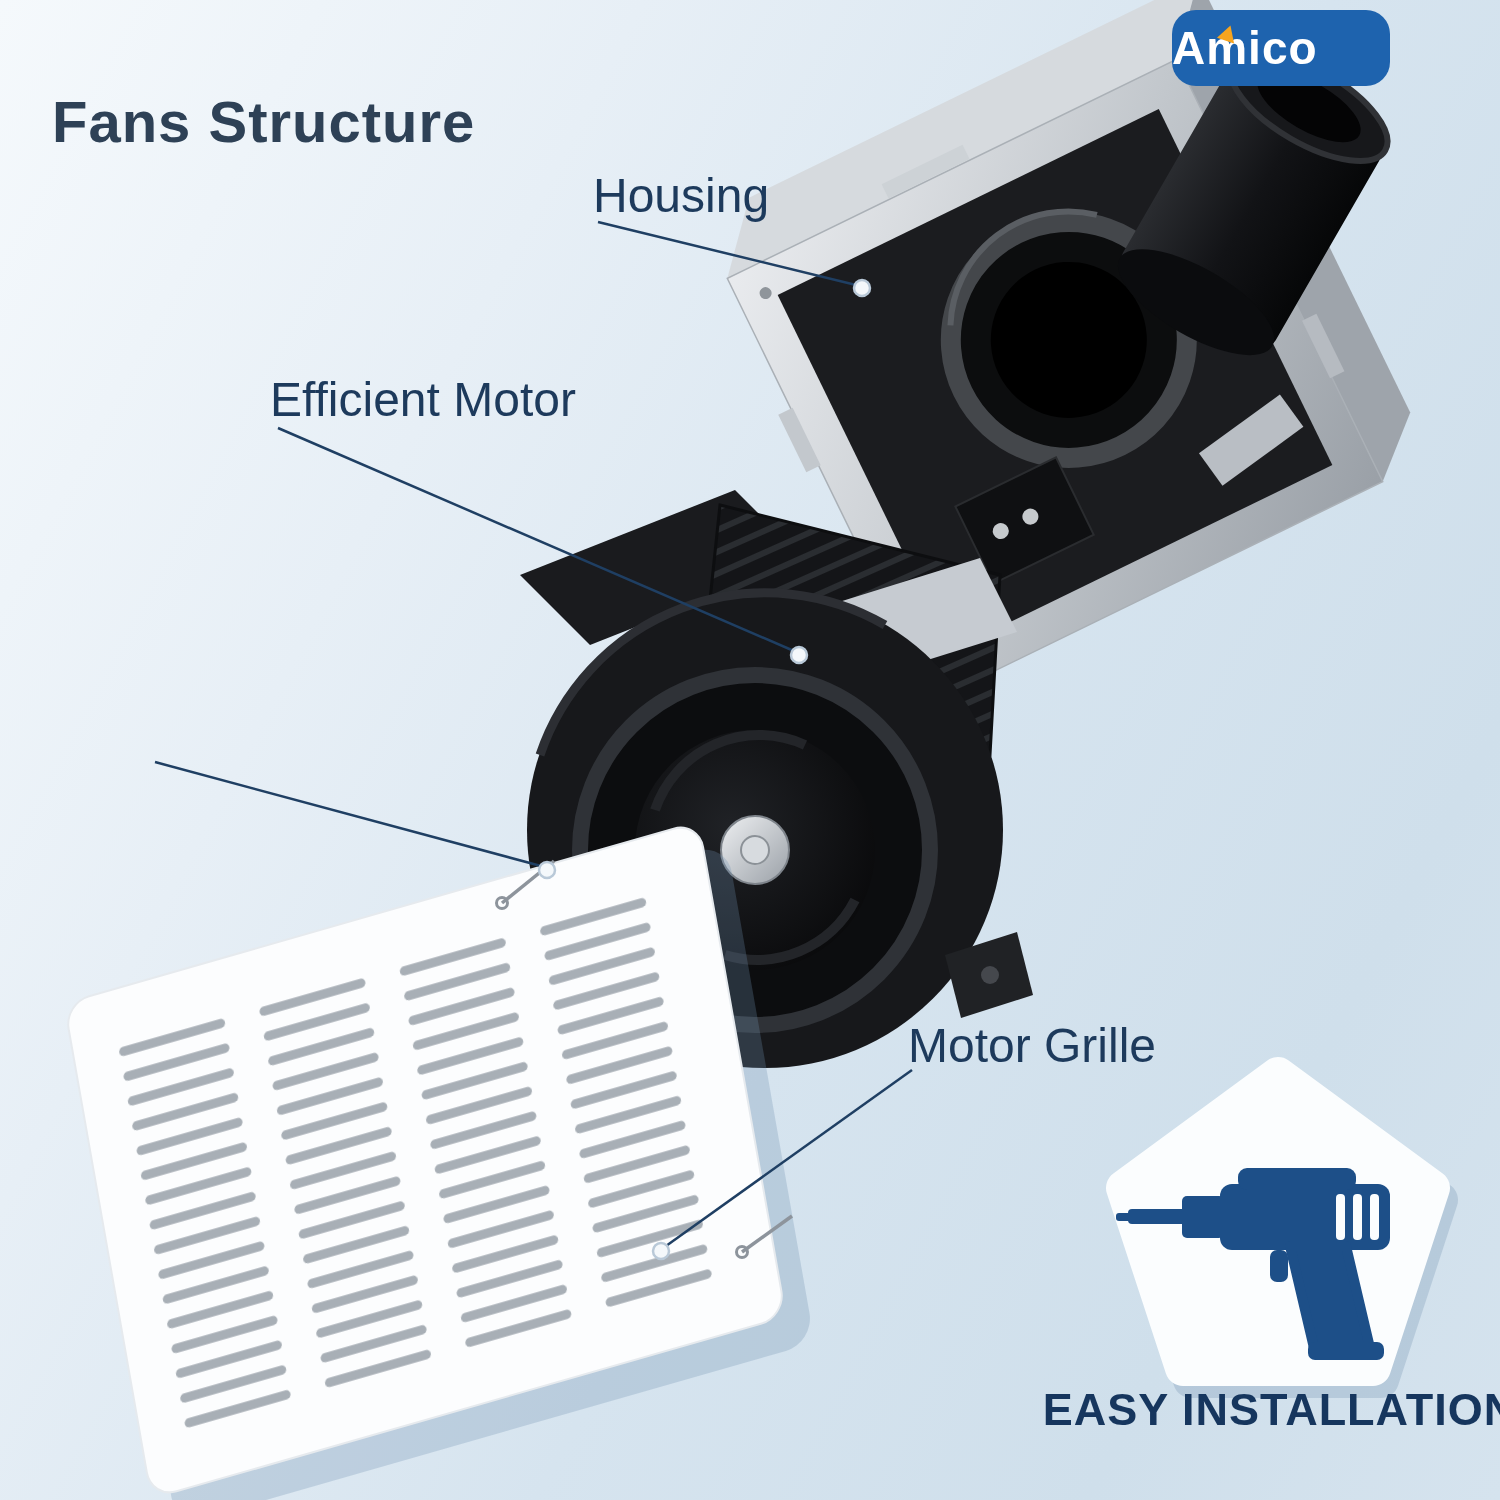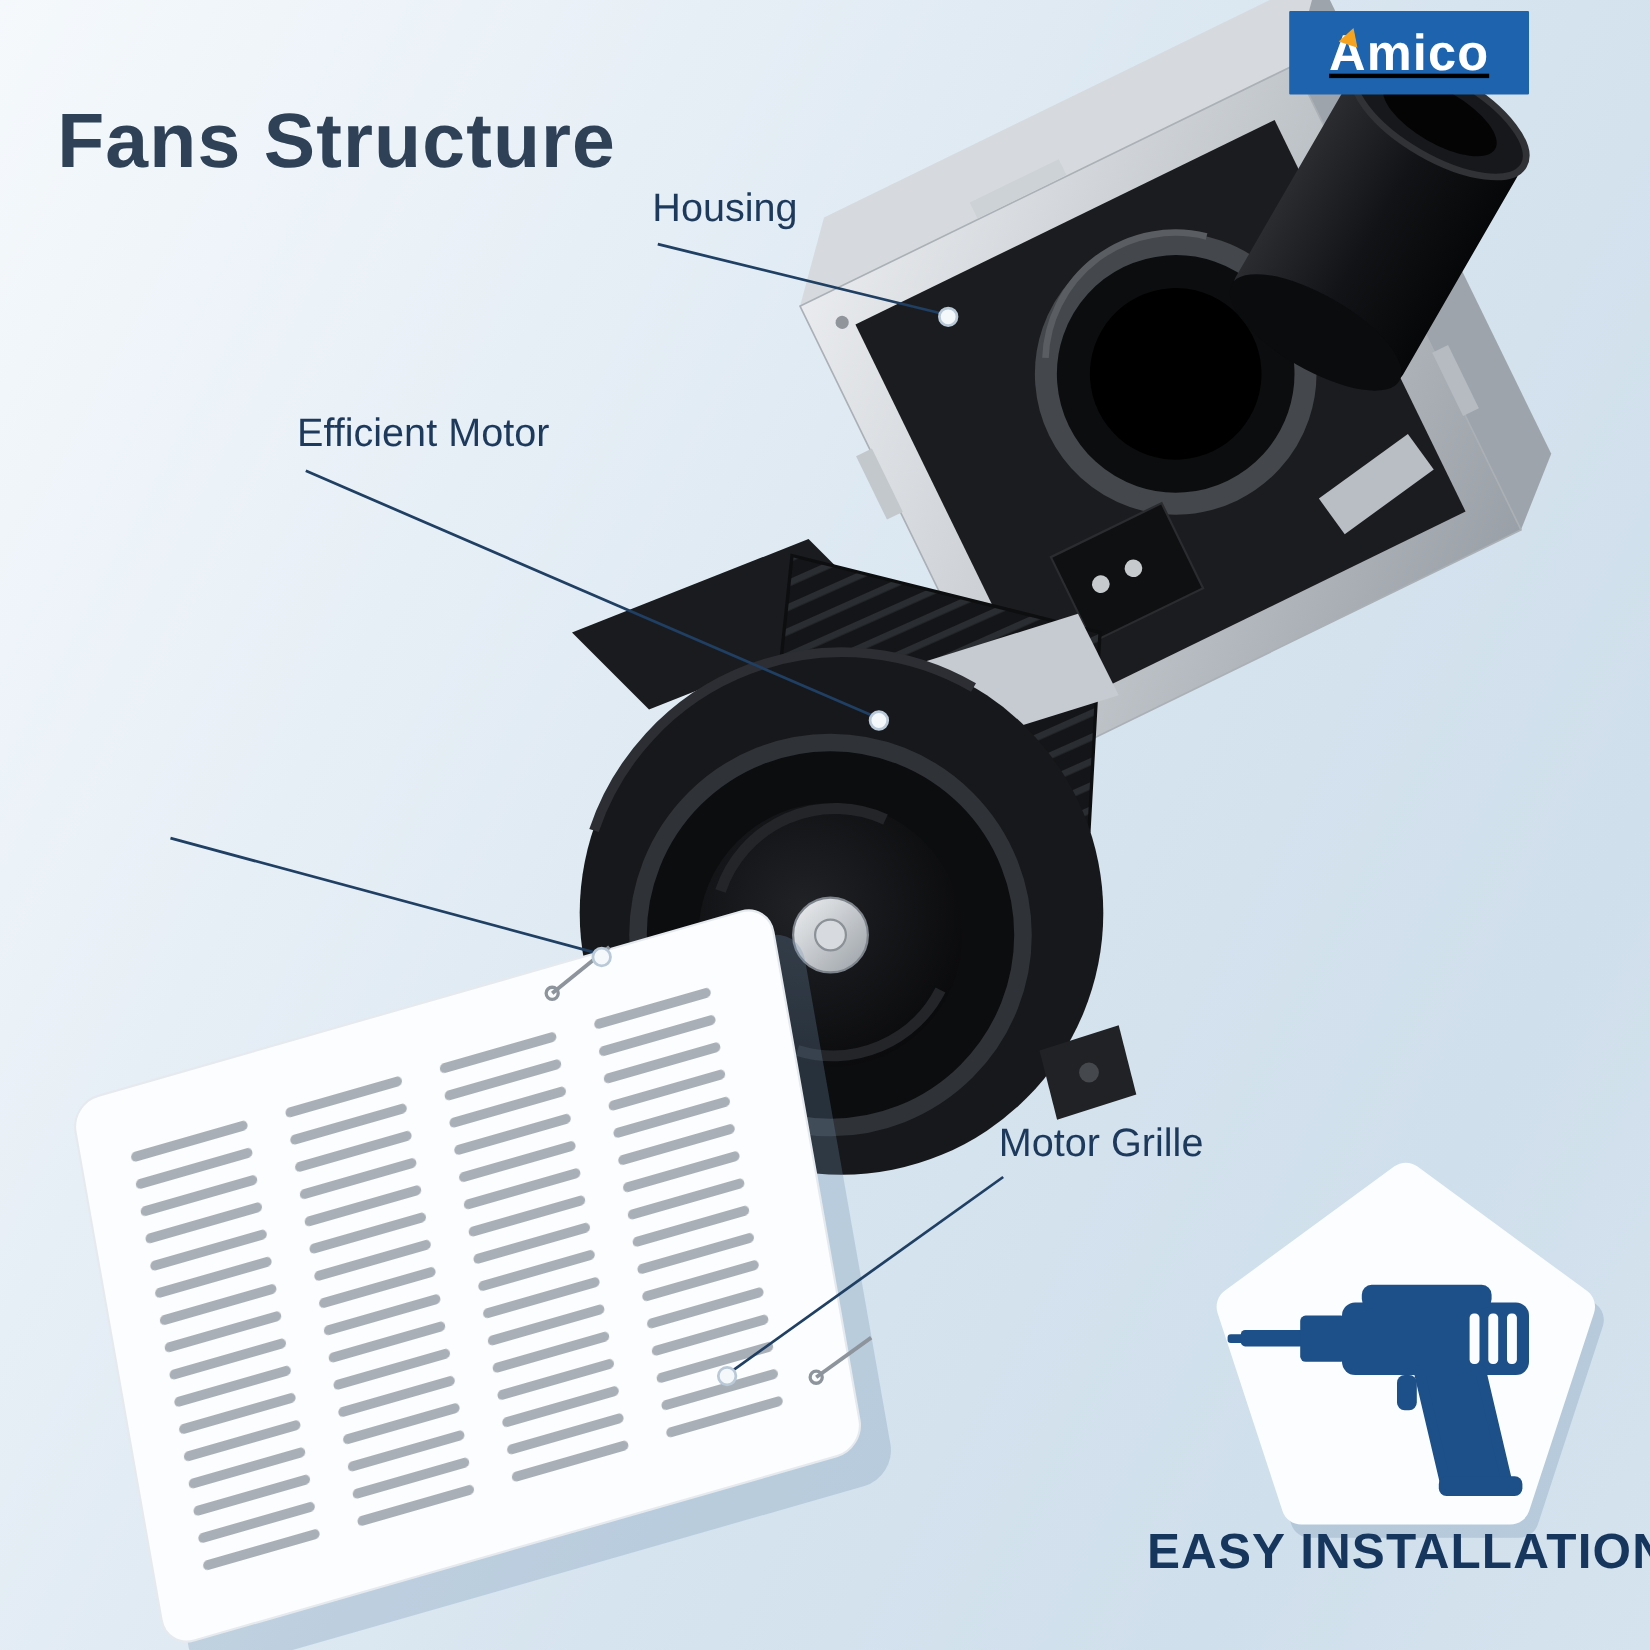--- a/index.html
+++ b/index.html
@@ -4,34 +4,34 @@
 <style>
   html,body{margin:0;padding:0;}
   body{font-family:"Liberation Sans",sans-serif;}
   .page{
     position:relative;width:1500px;height:1500px;overflow:hidden;
     background:linear-gradient(118deg,#f5f9fc 0%,#e7eff6 28%,#d6e4ef 58%,#cfdfeb 82%,#d5e3ee 100%);
   }
   .scene{position:absolute;left:0;top:0;width:1500px;height:1500px;}
   .logo{
     position:absolute;left:1172px;top:10px;width:218px;height:76px;
-    background:#1e63ae;border-radius:1px;display:flex;align-items:center;justify-content:center;text-decoration:underline;
+    background:#1e63ae;border-radius:24px;display:flex;align-items:center;justify-content:flex-start;
   }
   .logo-text{color:#ffffff;font-size:46px;font-weight:bold;letter-spacing:1px;}
   .logo-accent{
     position:absolute;left:47px;top:15px;width:0;height:0;
     border-left:9px solid transparent;border-right:9px solid transparent;
     border-bottom:16px solid #f6a41f;transform:rotate(18deg);
   }
   .page-title{
     position:absolute;left:52px;top:88px;margin:0;
-    font-size:70px;font-weight:bold;color:#2e4156;letter-spacing:1px;
+    font-size:58px;font-weight:bold;color:#2e4156;letter-spacing:1px;
   }
   .part-label{
-    position:absolute;font-size:36px;color:#1d3a5c;white-space:nowrap;
+    position:absolute;font-size:48px;color:#1d3a5c;white-space:nowrap;
   }
   .label-housing{left:593px;top:168px;}
   .label-motor{left:270px;top:372px;}
   .label-spring{left:150px;top:710px;}
   .label-grille{left:908px;top:1018px;}
   .badge-caption{
     position:absolute;left:1040px;top:1384px;width:480px;text-align:center;
     font-size:45px;font-weight:bold;color:#16365e;letter-spacing:1px;
   }
 </style>

